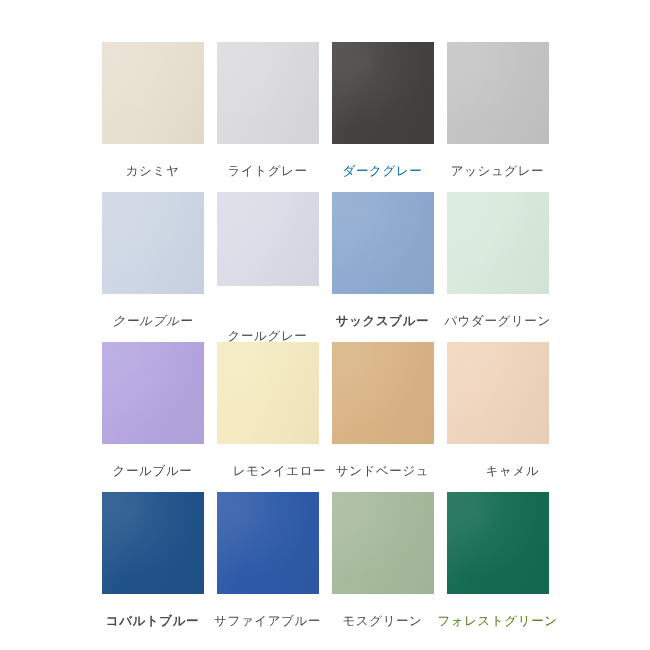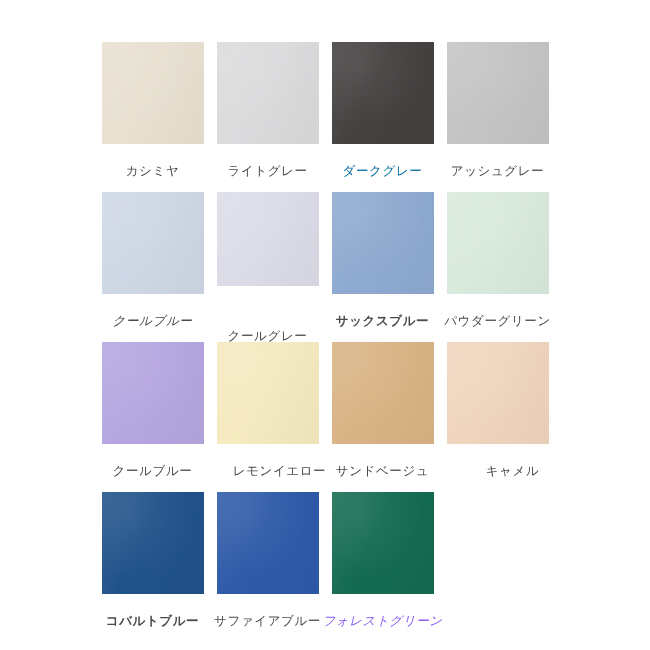--- a/index.html
+++ b/index.html
@@ -117,16 +117,20 @@
     </div>
     <div class="swatch-cell">
       <div class="swatch-chip" style="background-color: rgb(32, 82, 138);"></div>
       <div class="swatch-label" style="color: rgb(74, 74, 74); font-weight: bold;">コバルトブルー</div>
     </div>
     <div class="swatch-cell">
       <div class="swatch-chip" style="background-color: rgb(46, 90, 168);"></div>
       <div class="swatch-label" style="color: rgb(74, 74, 74);">サファイアブルー</div>
     </div>
     <div class="swatch-cell">
+      <div class="swatch-chip" style="background-color: rgb(167, 186, 156);"></div>
+      <div class="swatch-label" style="color: rgb(74, 74, 74);">モスグリーン</div>
+    </div>
+    <div class="swatch-cell">
       <div class="swatch-chip" style="background-color: rgb(20, 107, 82);"></div>
-      <div class="swatch-label" style="color: #8b5cf6; font-style: italic;">フォレストグリーン</div>
+      <div class="swatch-label" style="color: #4d7c0f;">フォレストグリーン</div>
     </div>
   </div>
 
 </body></html>

